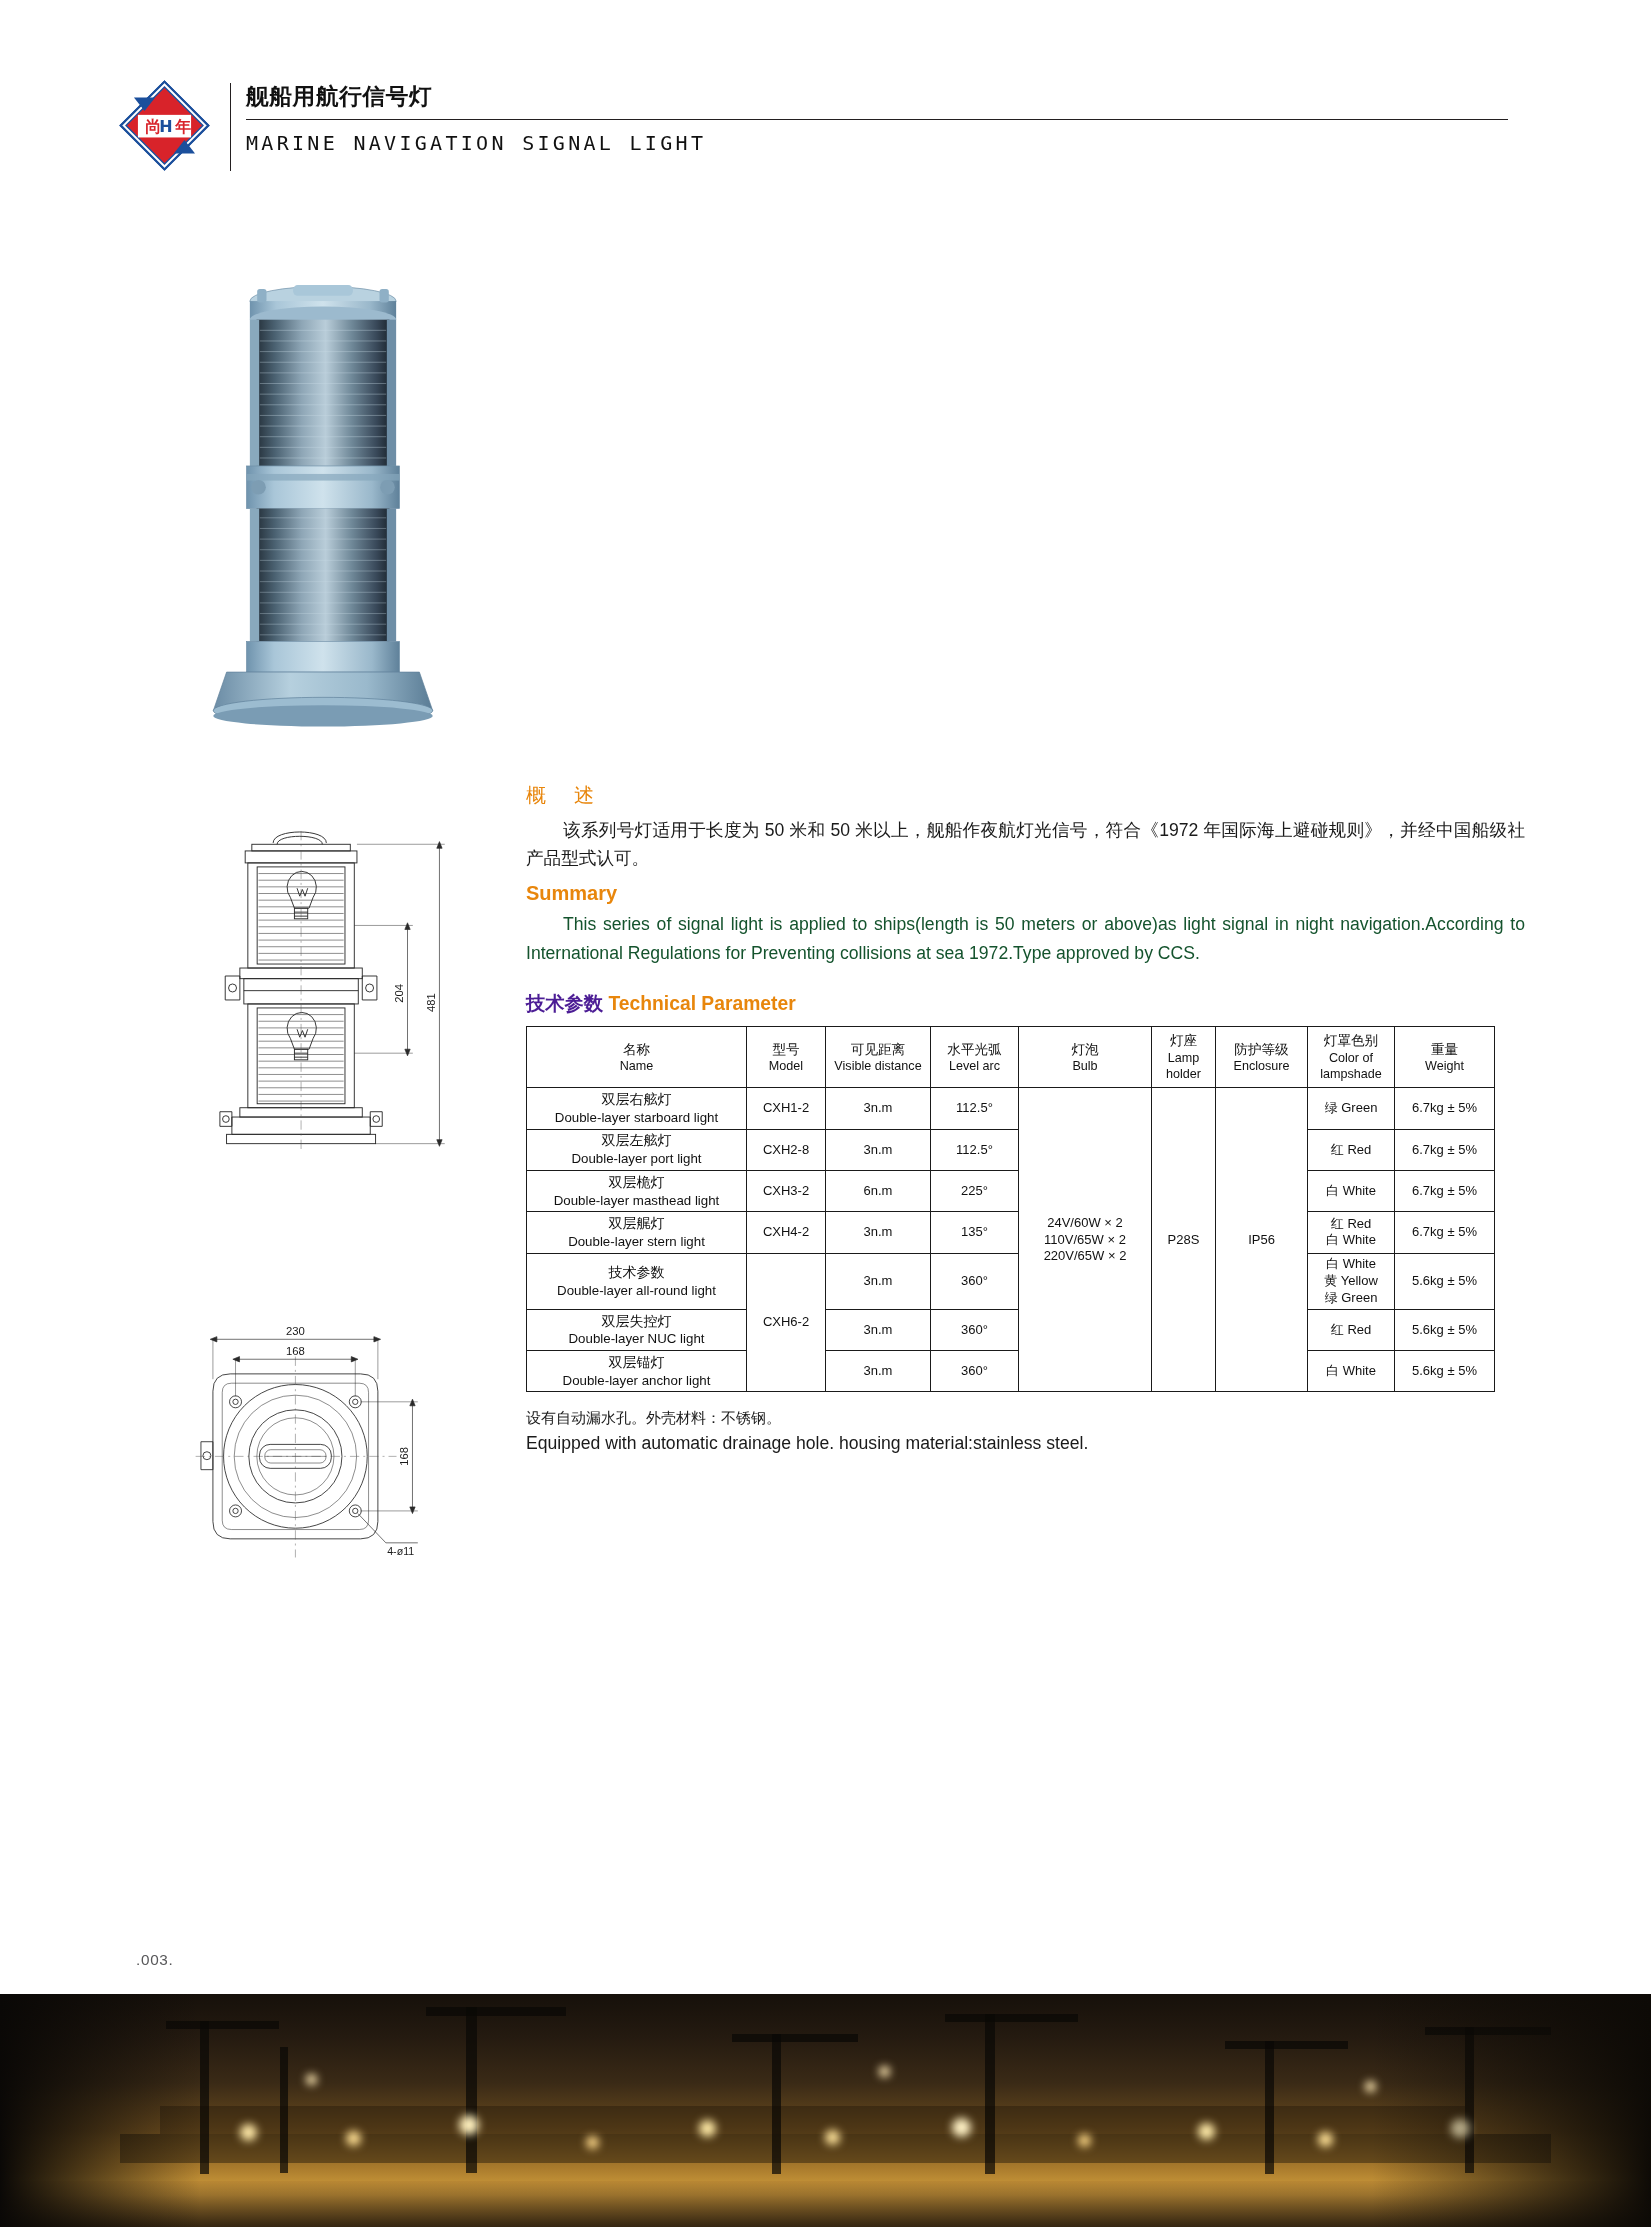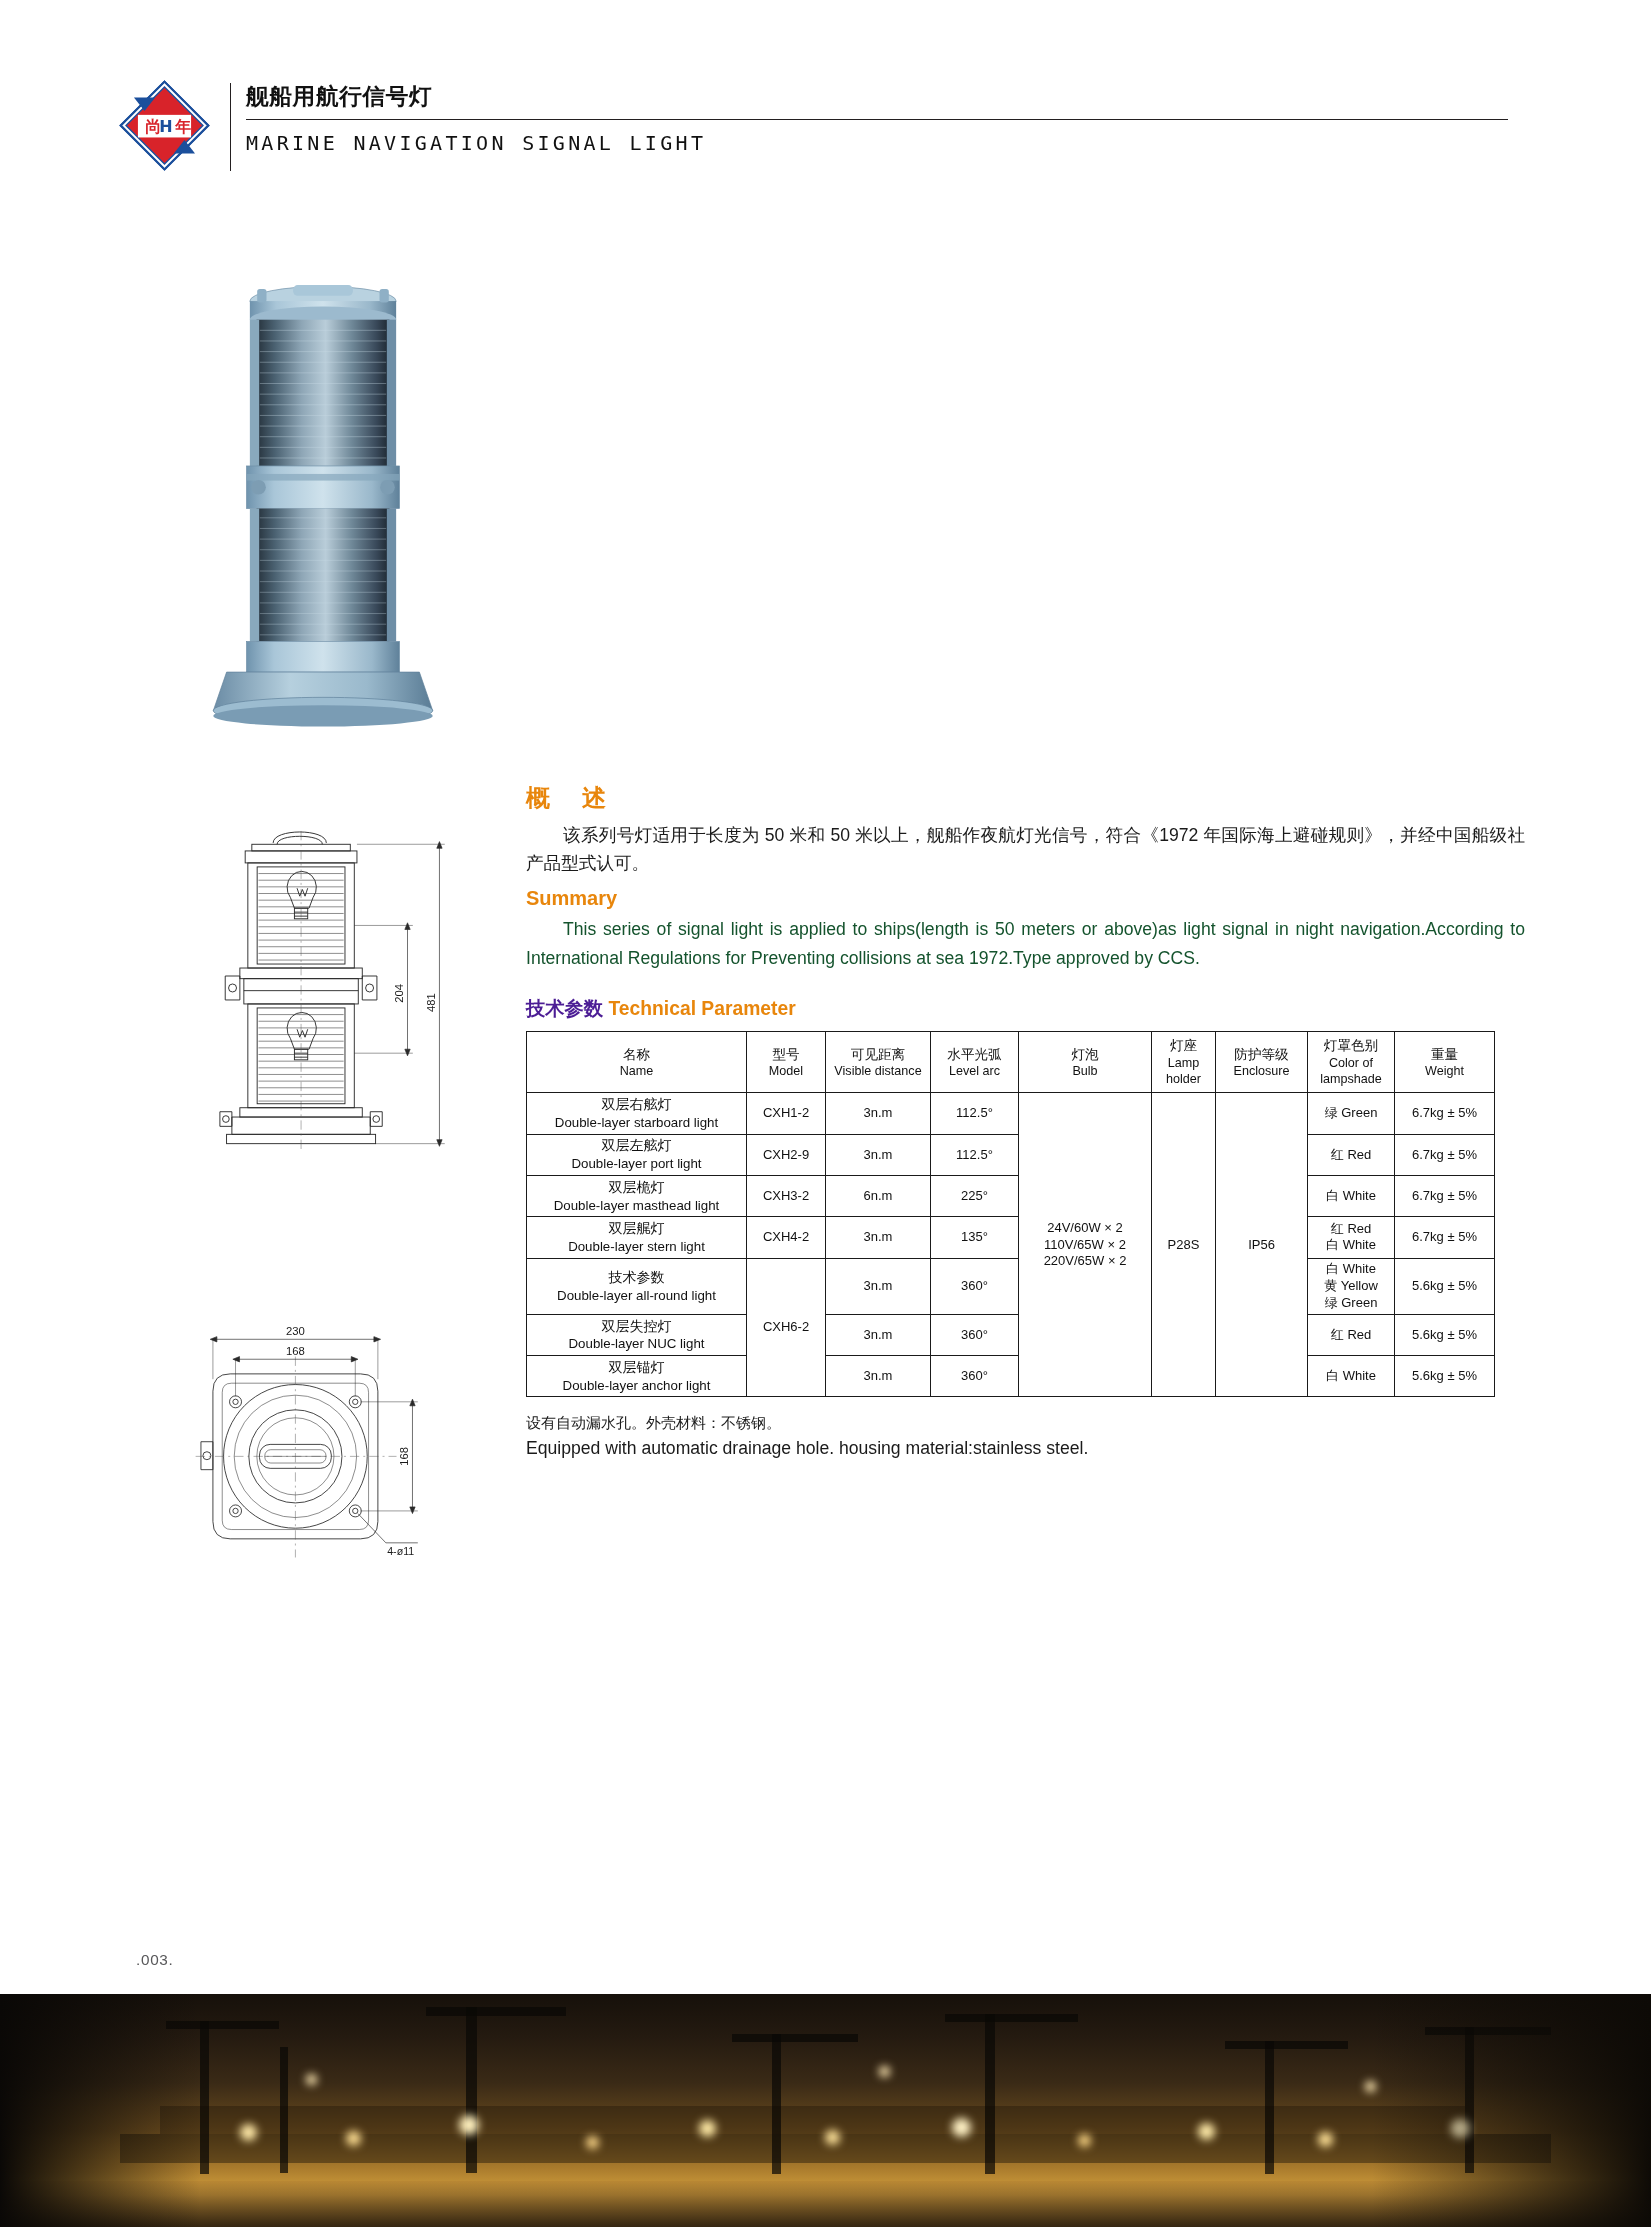--- a/index.html
+++ b/index.html
@@ -30,21 +30,21 @@
   .photo svg{display:block;}
 
   
   .dwg-side{position:absolute;left:173px;top:819px;width:320px;height:479px;}
   .dwg-top{position:absolute;left:166px;top:1318px;width:320px;height:306px;}
   .dwg-side svg,.dwg-top svg{display:block;}
 
   
   .content{position:absolute;left:526px;top:782px;width:999px;}
 
-  .sec-title-cn{color:#e8860c;font-size:24px;font-weight:bold;letter-spacing:4px;margin:0 0 6.7px 0;}
+  .sec-title-cn{color:#e8860c;font-size:20px;font-weight:normal;letter-spacing:4px;margin:0 0 6.7px 0;}
   .para-cn{font-size:17.6px;line-height:1.62;color:#1a1a1a;text-align:justify;margin:0 0 2.7px 0;text-indent:37px;}
   .sec-title-en{color:#e8860c;font-size:20px;font-weight:bold;margin:9.3px 0 5.3px 0;}
   .para-en{font-size:17.6px;line-height:1.62;color:#14532d;text-align:justify;margin:0;text-indent:37px;}
 
   .tp-title{margin:22.6px 0 9.3px 0;font-size:19.3px;font-weight:bold;}
   .tp-title .cn{color:#4c1d95;font-family:Liberation Mono, monospace;}
   .tp-title .en{color:#e8860c;}
 
   
   table.spec{
@@ -453,21 +453,21 @@
             <span>绿 Green</span>
           </td>
           <td>6.7kg ± 5%</td>
         </tr>
 
         <tr>
           <td class="name">
             <span class="cn">双层左舷灯</span>
             <span class="en">Double-layer port light</span>
           </td>
-          <td>CXH2-9</td>
+          <td>CXH2-8</td>
           <td>3n.m</td>
           <td>112.5°</td>
           <td class="multi">
             <span>红 Red</span>
           </td>
           <td>6.7kg ± 5%</td>
         </tr>
 
         <tr>
           <td class="name">

